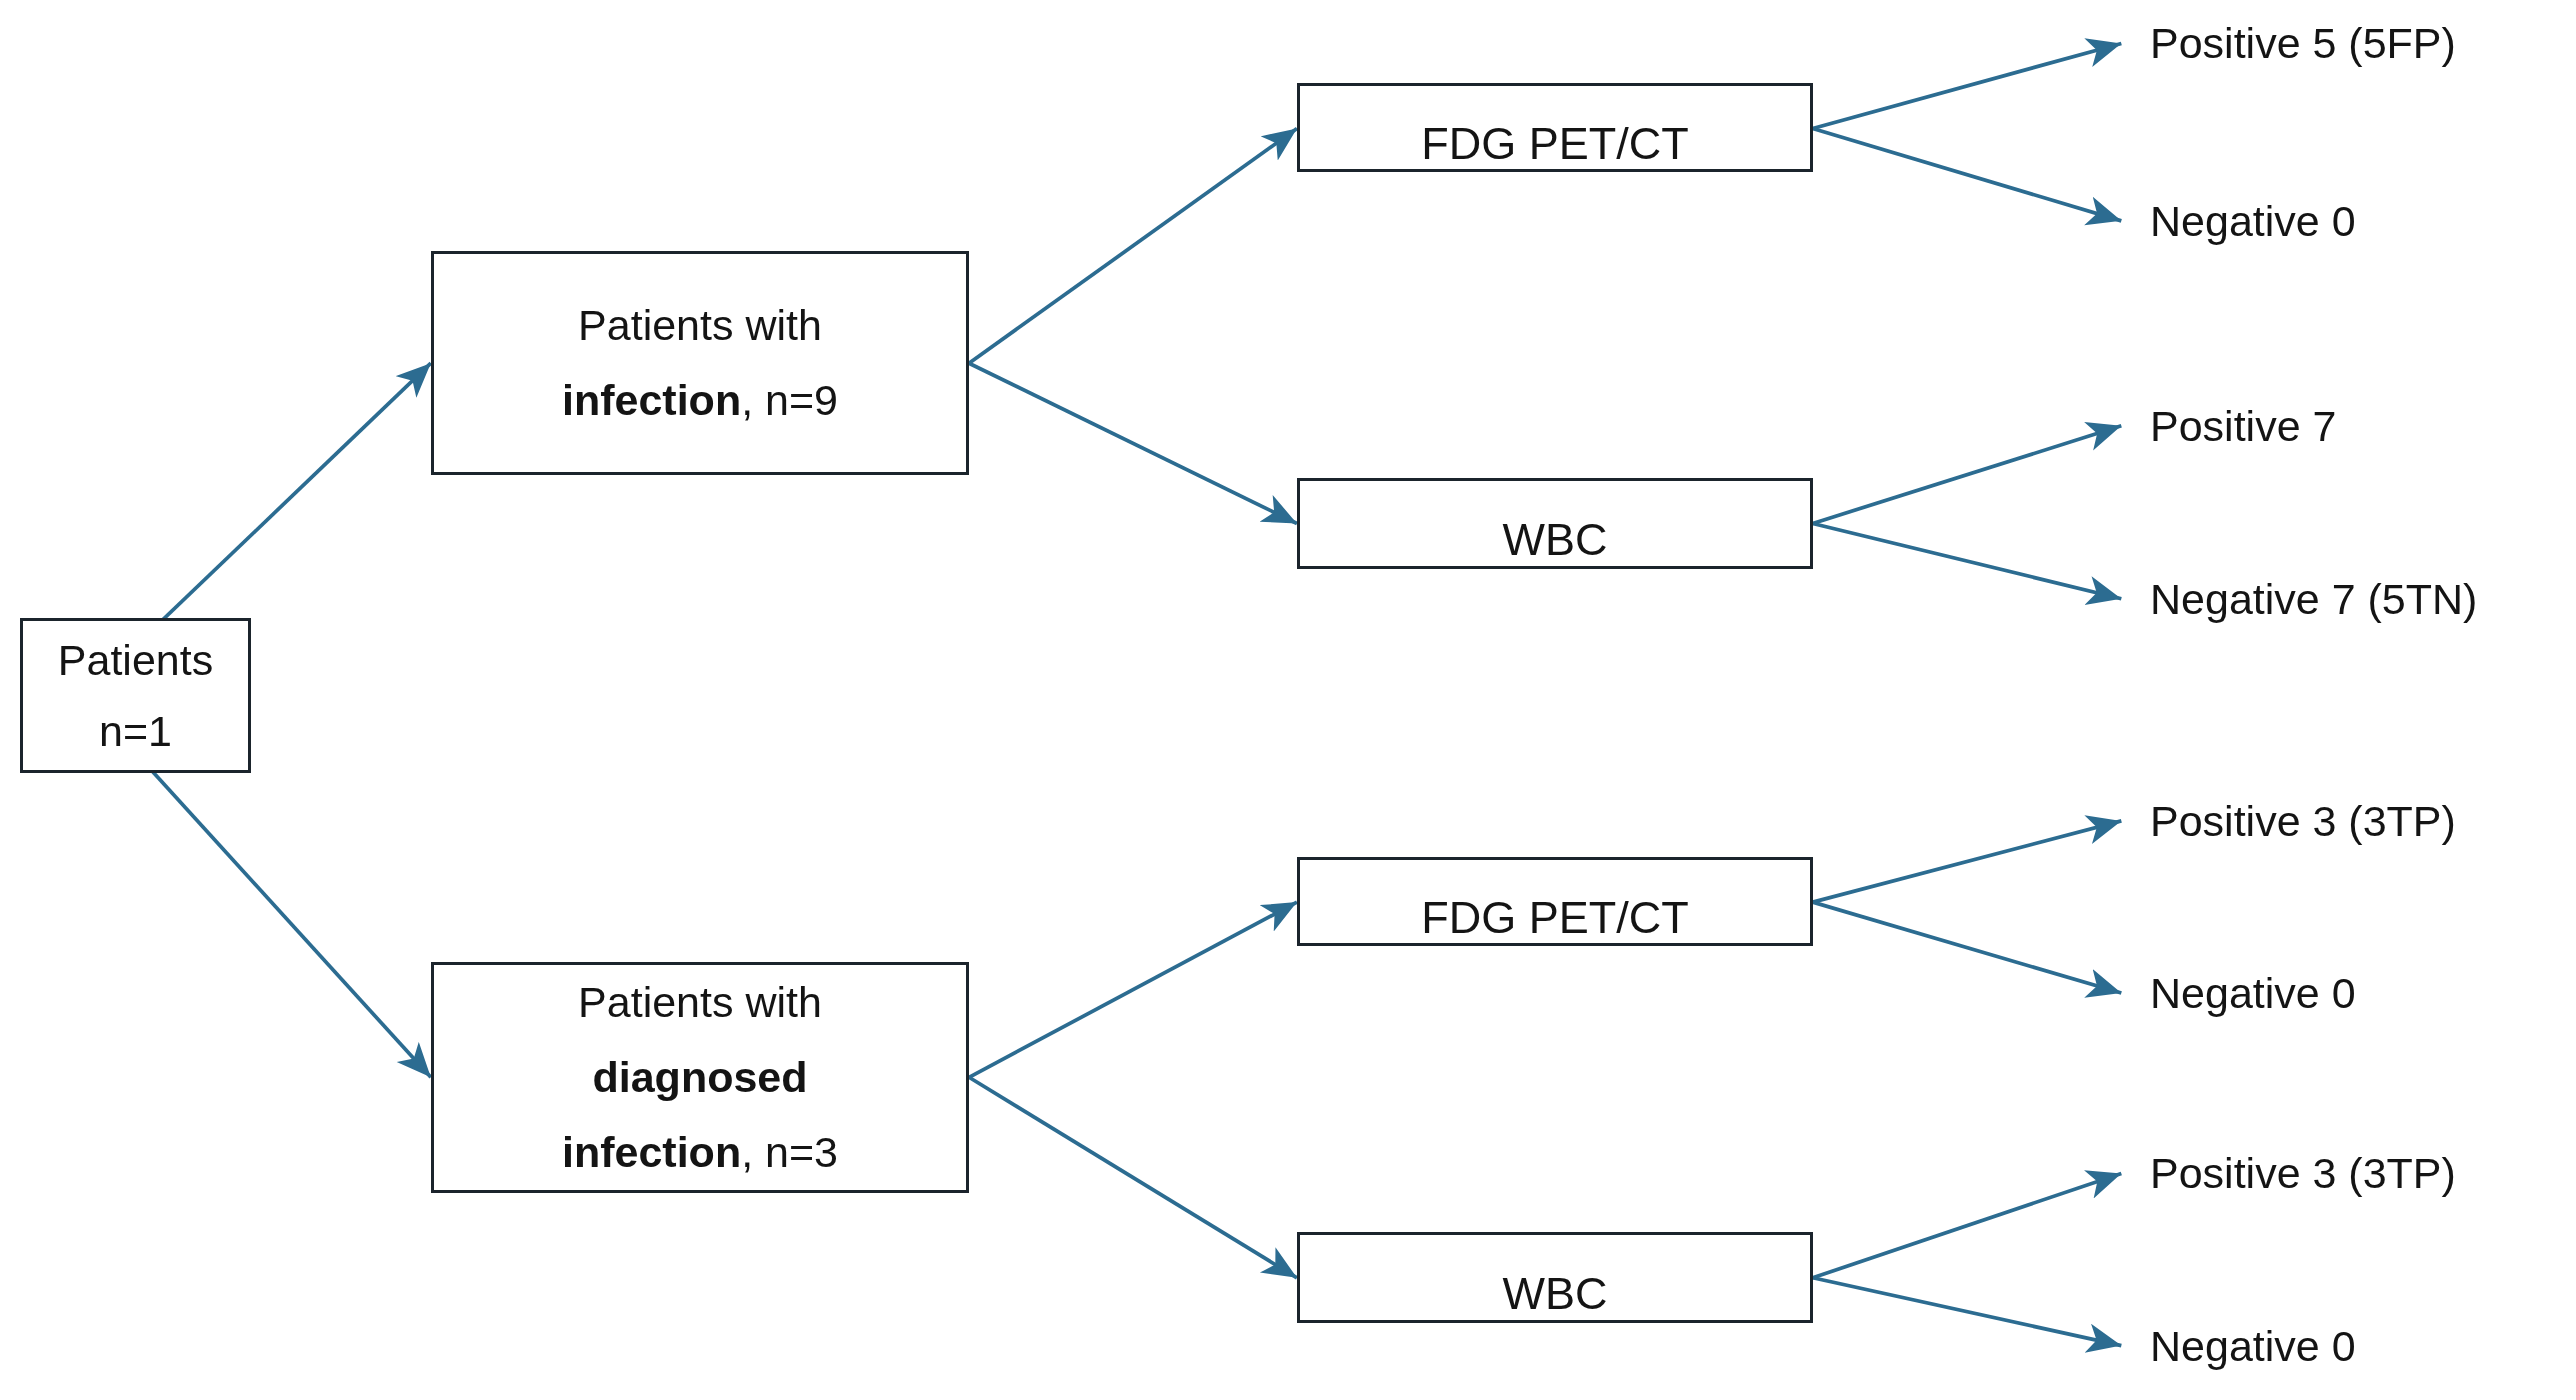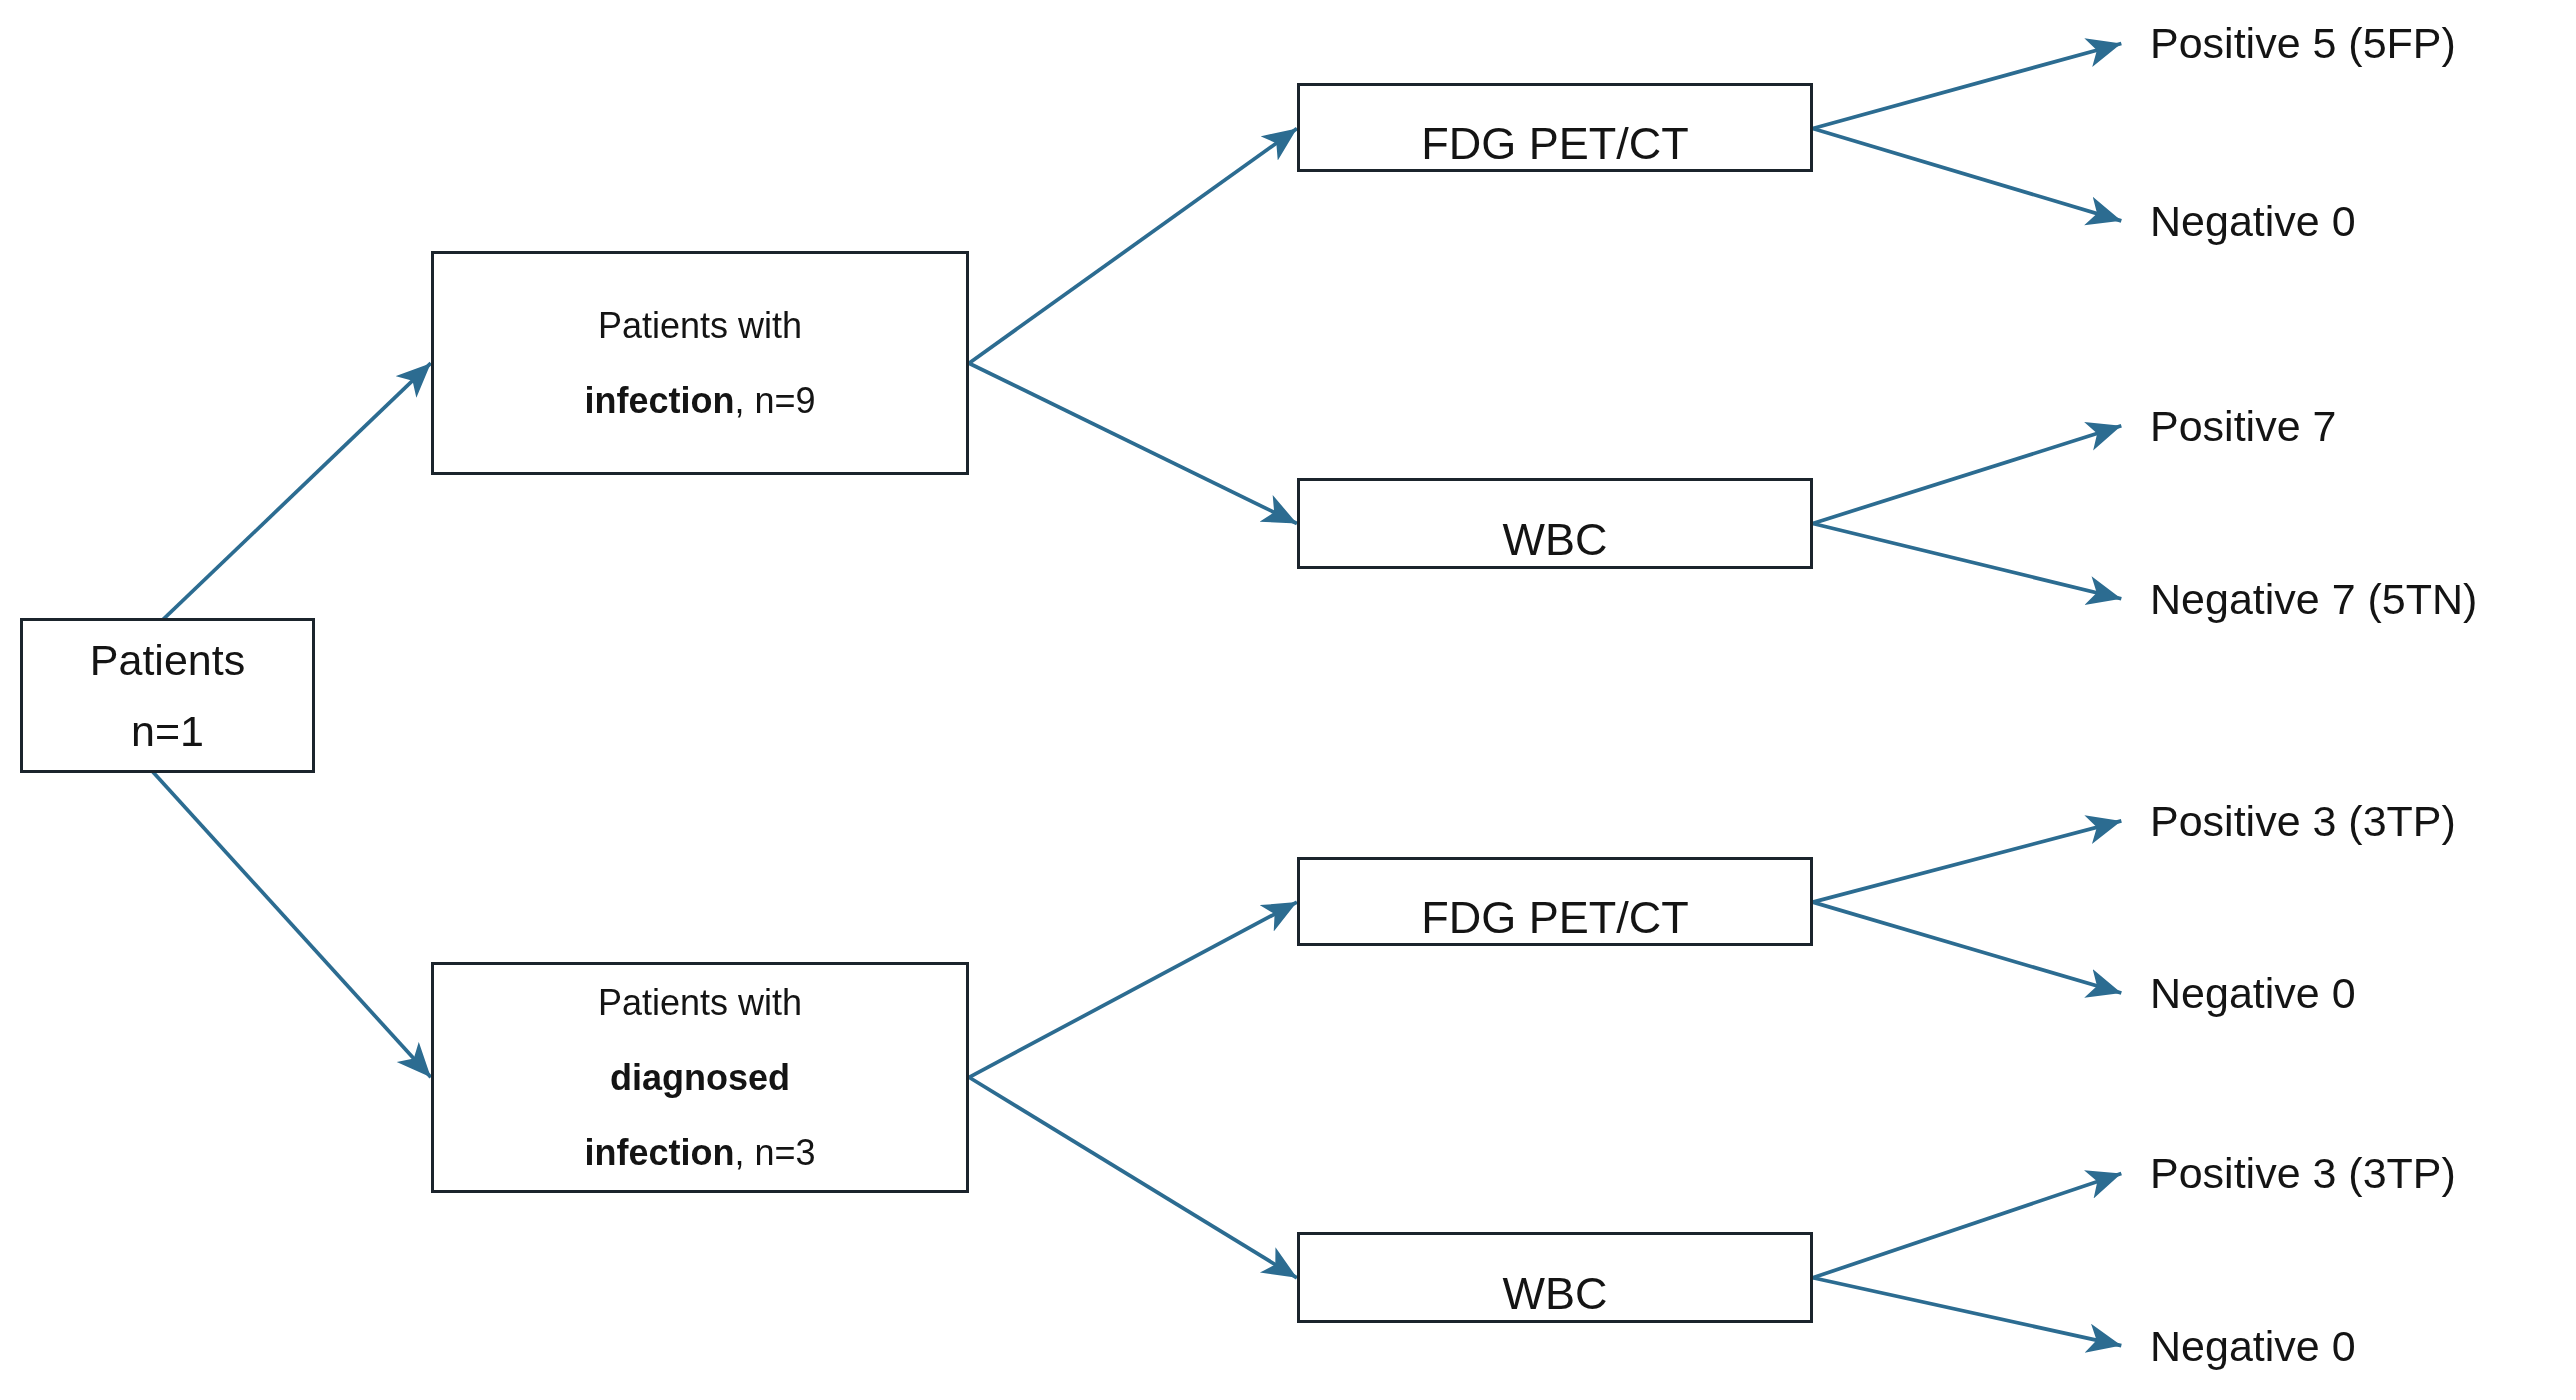--- a/index.html
+++ b/index.html
@@ -16,30 +16,30 @@
   }
   #edges{position:absolute;left:0;top:0;z-index:1;}
   .edge{stroke:var(--arrow);stroke-width:5;fill:none;}
   .ah{fill:var(--arrow);}
   .node{
     position:absolute;z-index:2;box-sizing:border-box;
     background:#fff;border:3px solid var(--border);
     display:flex;flex-direction:column;align-items:center;justify-content:center;
     text-align:center;
   }
-  .node .txt{font-size:36px;line-height:75px;white-space:nowrap;}
+  .node .txt{font-size:43px;line-height:75px;white-space:nowrap;}
   .node.root .txt{font-size:43px;line-height:71px;}
   .node.small .txt{font-size:45px;line-height:48px;margin-top:32px;}
   .bold{font-weight:bold;}
   .outcome{
     position:absolute;z-index:2;height:60px;line-height:60px;
     font-size:43px;white-space:nowrap;
   }
   
-  #box-root      {left:20px;  top:618px;  width:295px; height:155px;}
+  #box-root      {left:20px;  top:618px;  width:231px; height:155px;}
   #box-suspected {left:431px; top:251px;  width:538px; height:224px;}
   #box-diagnosed {left:431px; top:962px; width:538px; height:231px;}
   #box-fdg-top   {left:1297px;top:83px;  width:516px; height:89px;}
   #box-wbc-top   {left:1297px;top:478px;  width:516px; height:91px;}
   #box-fdg-bot   {left:1297px;top:857px; width:516px; height:89px;}
   #box-wbc-bot   {left:1297px;top:1232px; width:516px; height:91px;}
   #out-0{left:2150px;top:13.4px;}
   #out-1{left:2150px;top:191px;}
   #out-2{left:2150px;top:396px;}
   #out-3{left:2150px;top:569px;}

